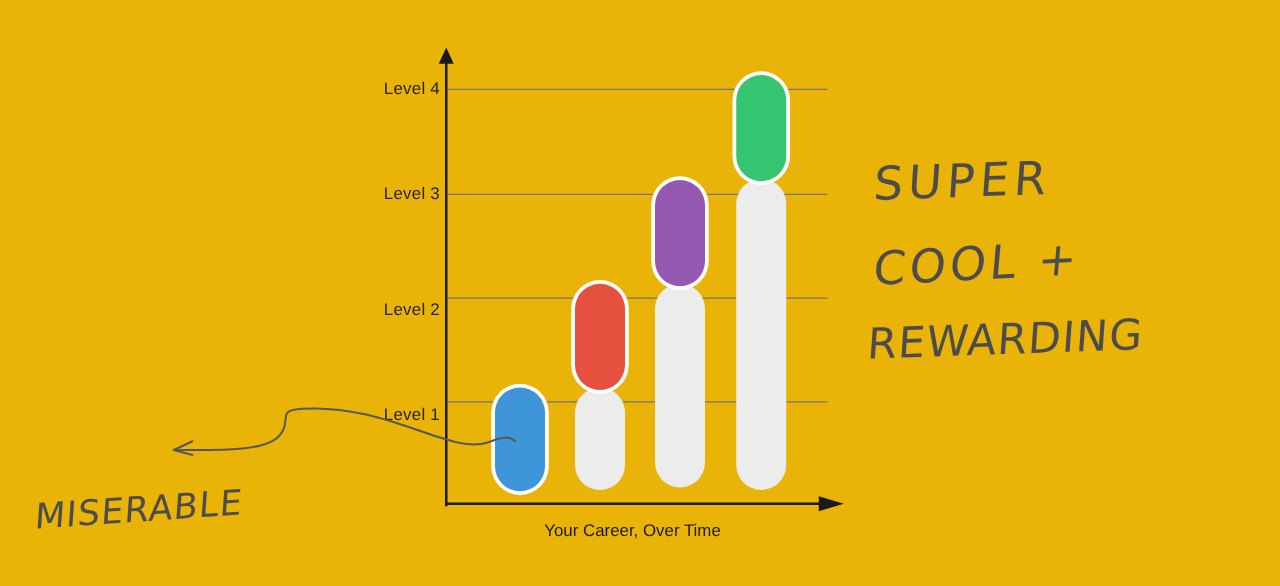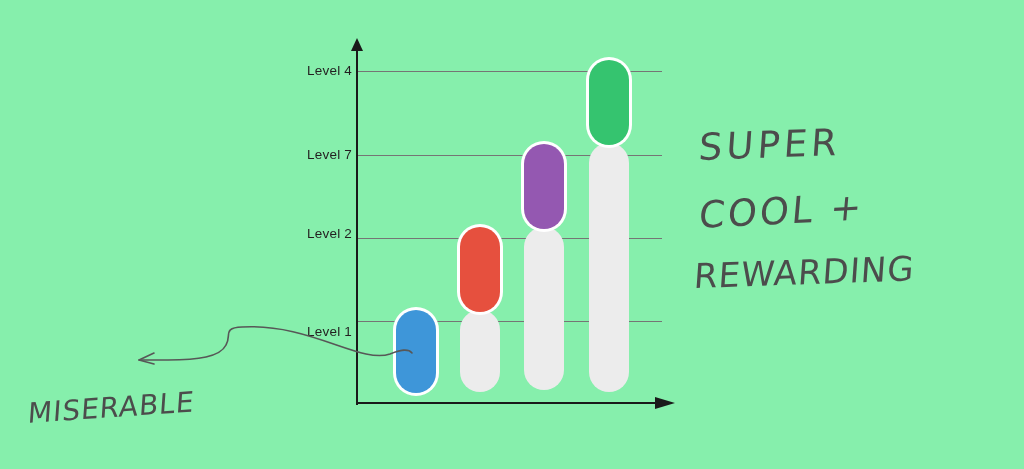--- a/index.html
+++ b/index.html
@@ -1,20 +1,20 @@
 <!DOCTYPE html>
 <html><head>
 <meta charset="utf-8">
 <style>
   html, body { margin: 0; padding: 0; background: #ffffff; }
   .canvas {
     position: relative;
     width: 1024px;
     height: 469px;
-    background: #86efac;
+    background: #eab308;
     overflow: hidden;
     font-family: "Liberation Sans", sans-serif;
   }
   
   .gridline {
     position: absolute;
     left: 358px;
     width: 304px;
     height: 1.6px;
     background: #757575;
@@ -109,38 +109,39 @@
 <body>
 
 <div class="canvas">
 
   <div class="gridline" style="top:70.5px"></div>
   <div class="gridline" style="top:154.5px"></div>
   <div class="gridline" style="top:237.5px"></div>
   <div class="gridline" style="top:320.5px"></div>
 
   <div class="ytick" style="top:63px">Level 4</div>
-  <div class="ytick" style="top:147px">Level 7</div>
-  <div class="ytick" style="top:226px">Level 2</div>
+  <div class="ytick" style="top:147px">Level 3</div>
+  <div class="ytick" style="top:240px">Level 2</div>
   <div class="ytick" style="top:324px">Level 1</div>
 
   <div class="track" style="left: 460px; top: 310px; height: 82px; background-color: rgb(236, 236, 236);"></div>
   <div class="track" style="left: 524px; top: 227px; height: 163px; background-color: rgb(236, 236, 236);"></div>
   <div class="track" style="left: 589px; top: 143px; height: 249px; background-color: rgb(236, 236, 236);"></div>
 
   <div class="pill" style="left: 396px; top: 310px; height: 83px; background-color: rgb(62, 150, 217);"></div>
   <div class="pill" style="left: 460px; top: 227px; height: 85px; background-color: rgb(230, 80, 62);"></div>
   <div class="pill" style="left: 524px; top: 144px; height: 85px; background-color: rgb(148, 88, 177);"></div>
   <div class="pill" style="left: 589px; top: 60px; height: 85px; background-color: rgb(53, 196, 111);"></div>
 
   <div class="yaxis"></div>
   <div class="yarrow"></div>
   <div class="xaxis"></div>
   <div class="xarrow"></div>
 
+  <div class="xtitle">Your Career, Over Time</div>
 
   <div class="hw hw-super">SUPER</div>
   <div class="hw hw-cool">COOL +</div>
   <div class="hw hw-rewarding">REWARDING</div>
   <div class="hw hw-miserable">MISERABLE</div>
 
   <svg class="arrow-svg" viewBox="0 0 310 62">
     <path d="M292,41 C288,36 280,38 270,42 C240,52 190,11 122,15 C102,16 112,23 106,33 C100,45 78,48 48,48 L19,48" fill="none" stroke="#575757" stroke-width="1.6" stroke-linecap="round" stroke-linejoin="round"></path>
     <path d="M19,48 L34,41 M19,48 L34,52" fill="none" stroke="#575757" stroke-width="1.6" stroke-linecap="round" stroke-linejoin="round"></path>
   </svg>

